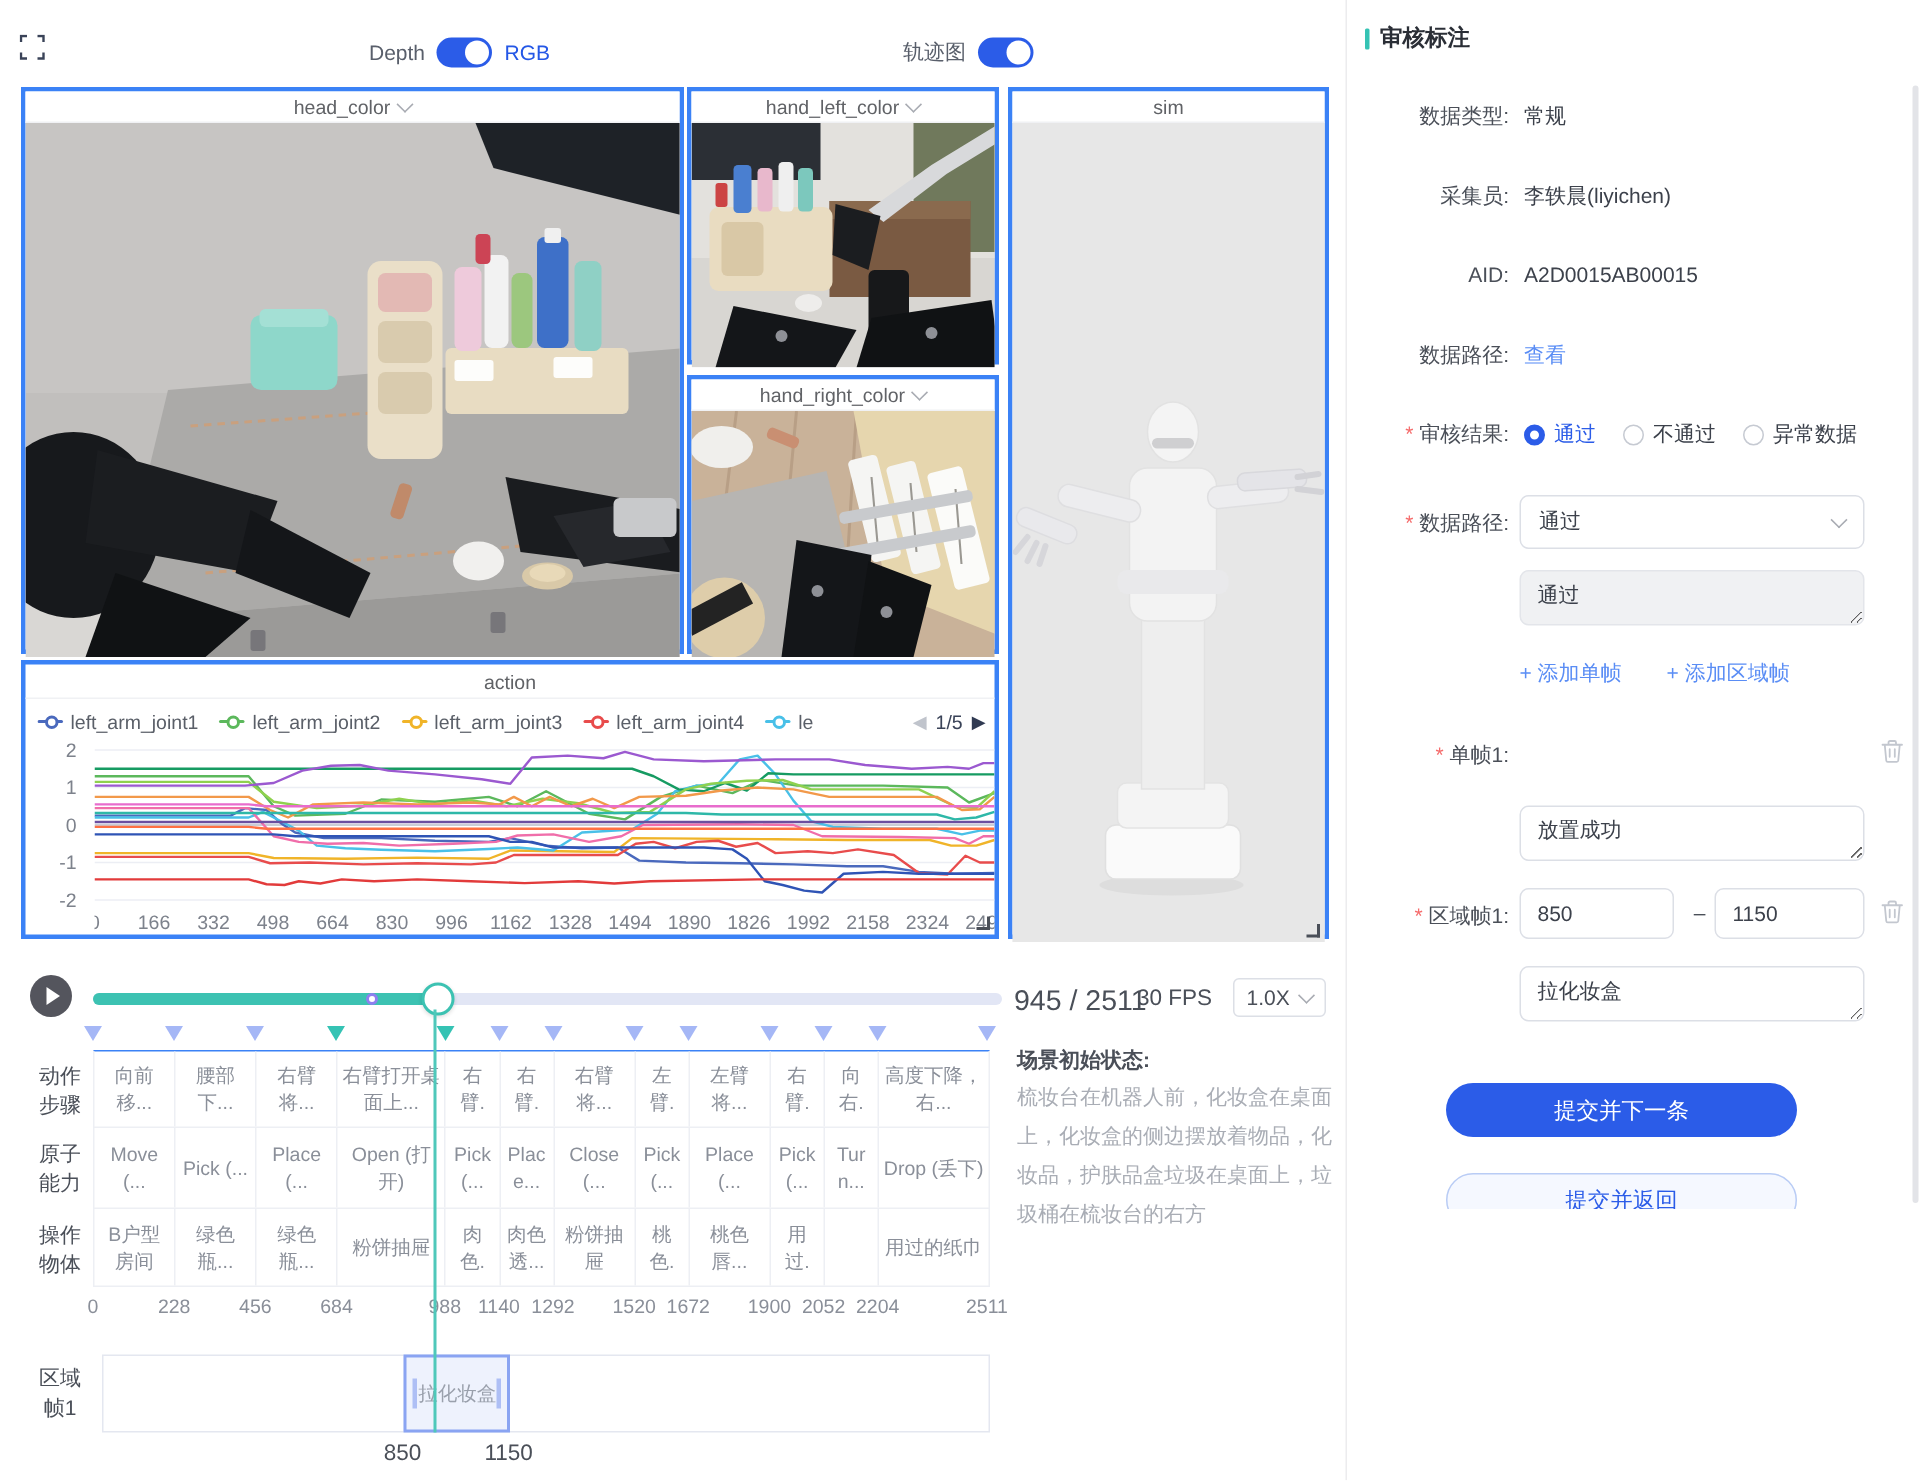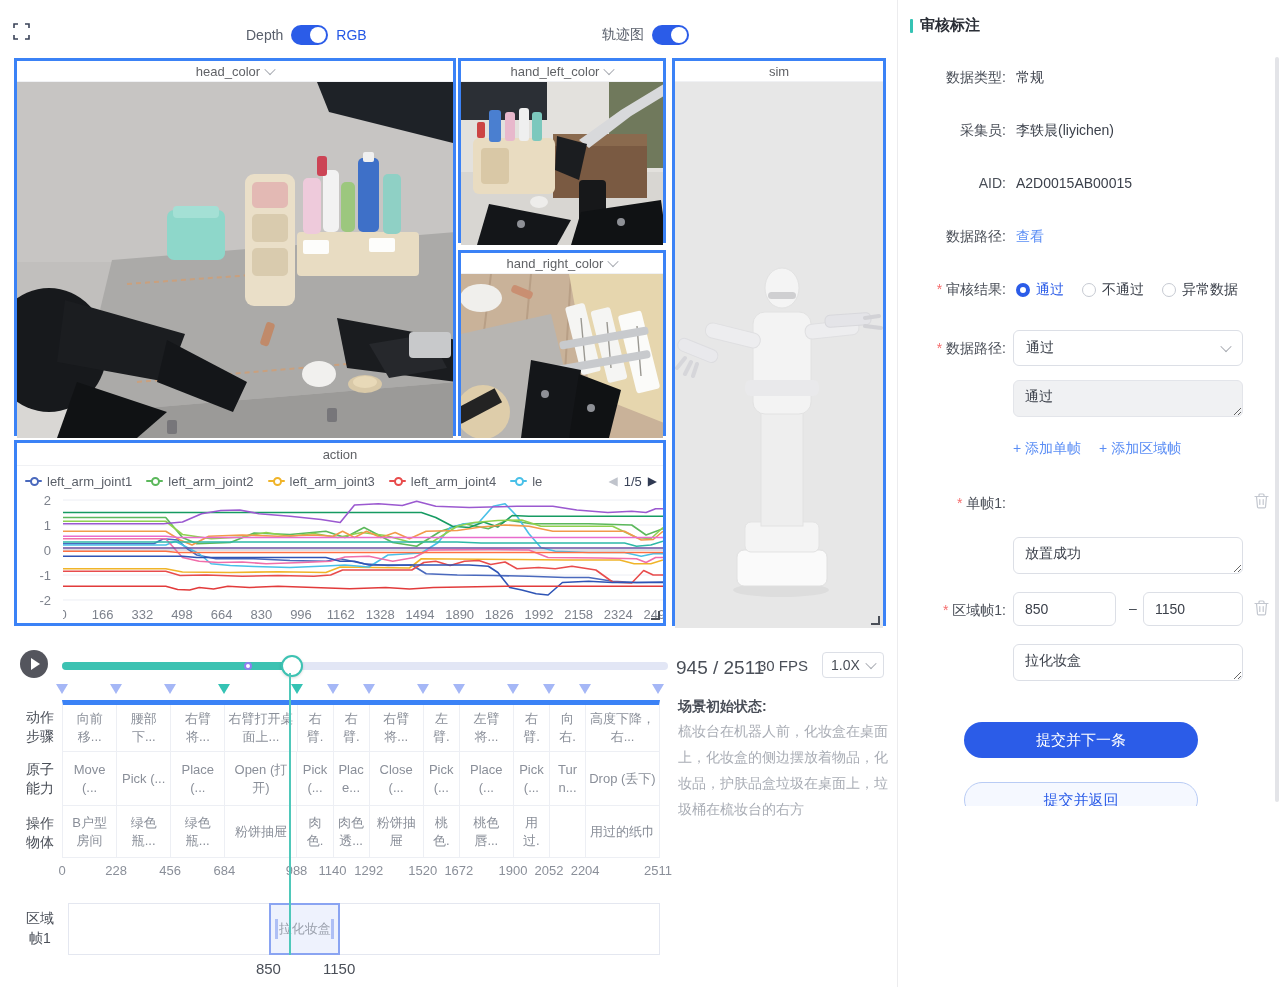--- a/index.html
+++ b/index.html
@@ -46,21 +46,21 @@
   #fps-label{left:758px;top:657px;font-size:15px;color:#4a4f58;}
   #speed-select{left:822px;top:652px;width:62px;height:26px;border:1px solid #dcdfe6;border-radius:4px;display:flex;align-items:center;justify-content:space-between;padding:0 8px;box-sizing:border-box;font-size:14px;color:#4a4f58;cursor:pointer;background:#fff;}
   
   .tri{position:absolute;top:684px;width:0;height:0;border-left:6px solid transparent;border-right:6px solid transparent;border-top:10px solid #a5b7f6;}
   
   #cursor-line{top:673px;width:2px;height:282px;background:#4fc8ba;z-index:6;}
   
   .rowhdr{width:40px;text-align:center;font-size:14px;color:#4a4f58;line-height:19px;}
   #steps-grid{left:62px;top:700px;width:598px;}
   .t-row{display:flex;box-sizing:border-box;border:1px solid #edeff4;border-top:none;background:#fff;}
-  .t-row.first{border-top:5px solid #3b82f6;justify-content:flex-end;}
+  .t-row.first{border-top:1px solid #3b82f6;}
   .t-cell{box-sizing:border-box;border-right:1px solid #edeff4;display:flex;align-items:center;justify-content:center;text-align:center;font-size:13px;color:#8a8f99;padding:2px 3px;overflow:hidden;line-height:18px;}
   .t-cell:last-child{border-right:none;}
   .t-cell span{display:-webkit-box;-webkit-line-clamp:2;-webkit-box-orient:vertical;overflow:hidden;word-break:break-all;}
   #frame-scale{left:62px;top:863px;width:598px;height:16px;font-size:13px;color:#8a8f99;}
   #frame-scale span{position:absolute;transform:translateX(-50%);}
   
   #scene-title{left:678px;top:698px;font-size:14px;font-weight:bold;color:#4a4f58;}
   #scene-text{left:678px;top:718px;width:216px;font-size:14px;color:#a9adb5;line-height:26px;}
   
   #region-hdr{left:22px;top:908px;width:36px;text-align:center;font-size:14px;color:#4a4f58;line-height:20px;}
@@ -79,21 +79,21 @@
   .req .rlabel::before{content:"* ";color:#f56c6c;}
   .link{color:#5a8df5;cursor:pointer;}
   .radio{display:flex;align-items:center;gap:6px;margin-right:18px;cursor:pointer;color:#3c414b;}
   .rdot{width:14px;height:14px;border-radius:50%;border:1px solid #c6cad2;background:#fff;box-sizing:border-box;}
   .radio.sel .rdot{border:4px solid #2b5ce8;}
   .radio.sel{color:#2b5ce8;}
   .sel-box{position:absolute;left:115px;width:230px;height:36px;border:1px solid #dcdfe6;border-radius:6px;background:#fff;display:flex;align-items:center;justify-content:space-between;padding:0 12px;box-sizing:border-box;font-size:14px;color:#3c414b;cursor:pointer;}
   .rp-ta{position:absolute;left:115px;width:230px;height:37px;border:1px solid #e3e5ea;border-radius:6px;background:#f0f1f3;font-family:inherit;font-size:14px;color:#3c414b;padding:7px 11px;box-sizing:border-box;}
   .rp-ta.white{background:#fff;border:1px solid #dcdfe6;}
   .rp-input{position:absolute;left:115px;width:230px;height:34px;border:1px solid #dcdfe6;border-radius:6px;font-family:inherit;font-size:14px;color:#3c414b;padding:0 11px;box-sizing:border-box;}
-  .addlinks{position:absolute;left:115px;width:240px;display:flex;gap:18px;font-size:14px;}
+  .addlinks{position:absolute;left:115px;width:240px;display:flex;gap:30px;font-size:14px;}
   .trash{position:absolute;left:356px;width:15px;height:16px;cursor:pointer;}
   .dash{position:absolute;left:228px;width:14px;text-align:center;color:#4a4f58;font-size:14px;}
   .btn{position:absolute;left:66px;width:234px;height:36px;border-radius:18px;display:flex;align-items:center;justify-content:center;font-size:15px;cursor:pointer;box-sizing:border-box;}
   .btn.primary{background:#2b5ce8;color:#fff;}
   .btn.ghost{background:#f5f8ff;color:#2b5ce8;border:1px solid #b9ccf5;}
   #rp-scroll{position:absolute;left:377px;top:57px;width:4px;height:745px;border-radius:2px;background:#e3e4e8;}
 </style>
 </head>
 <body>
 

